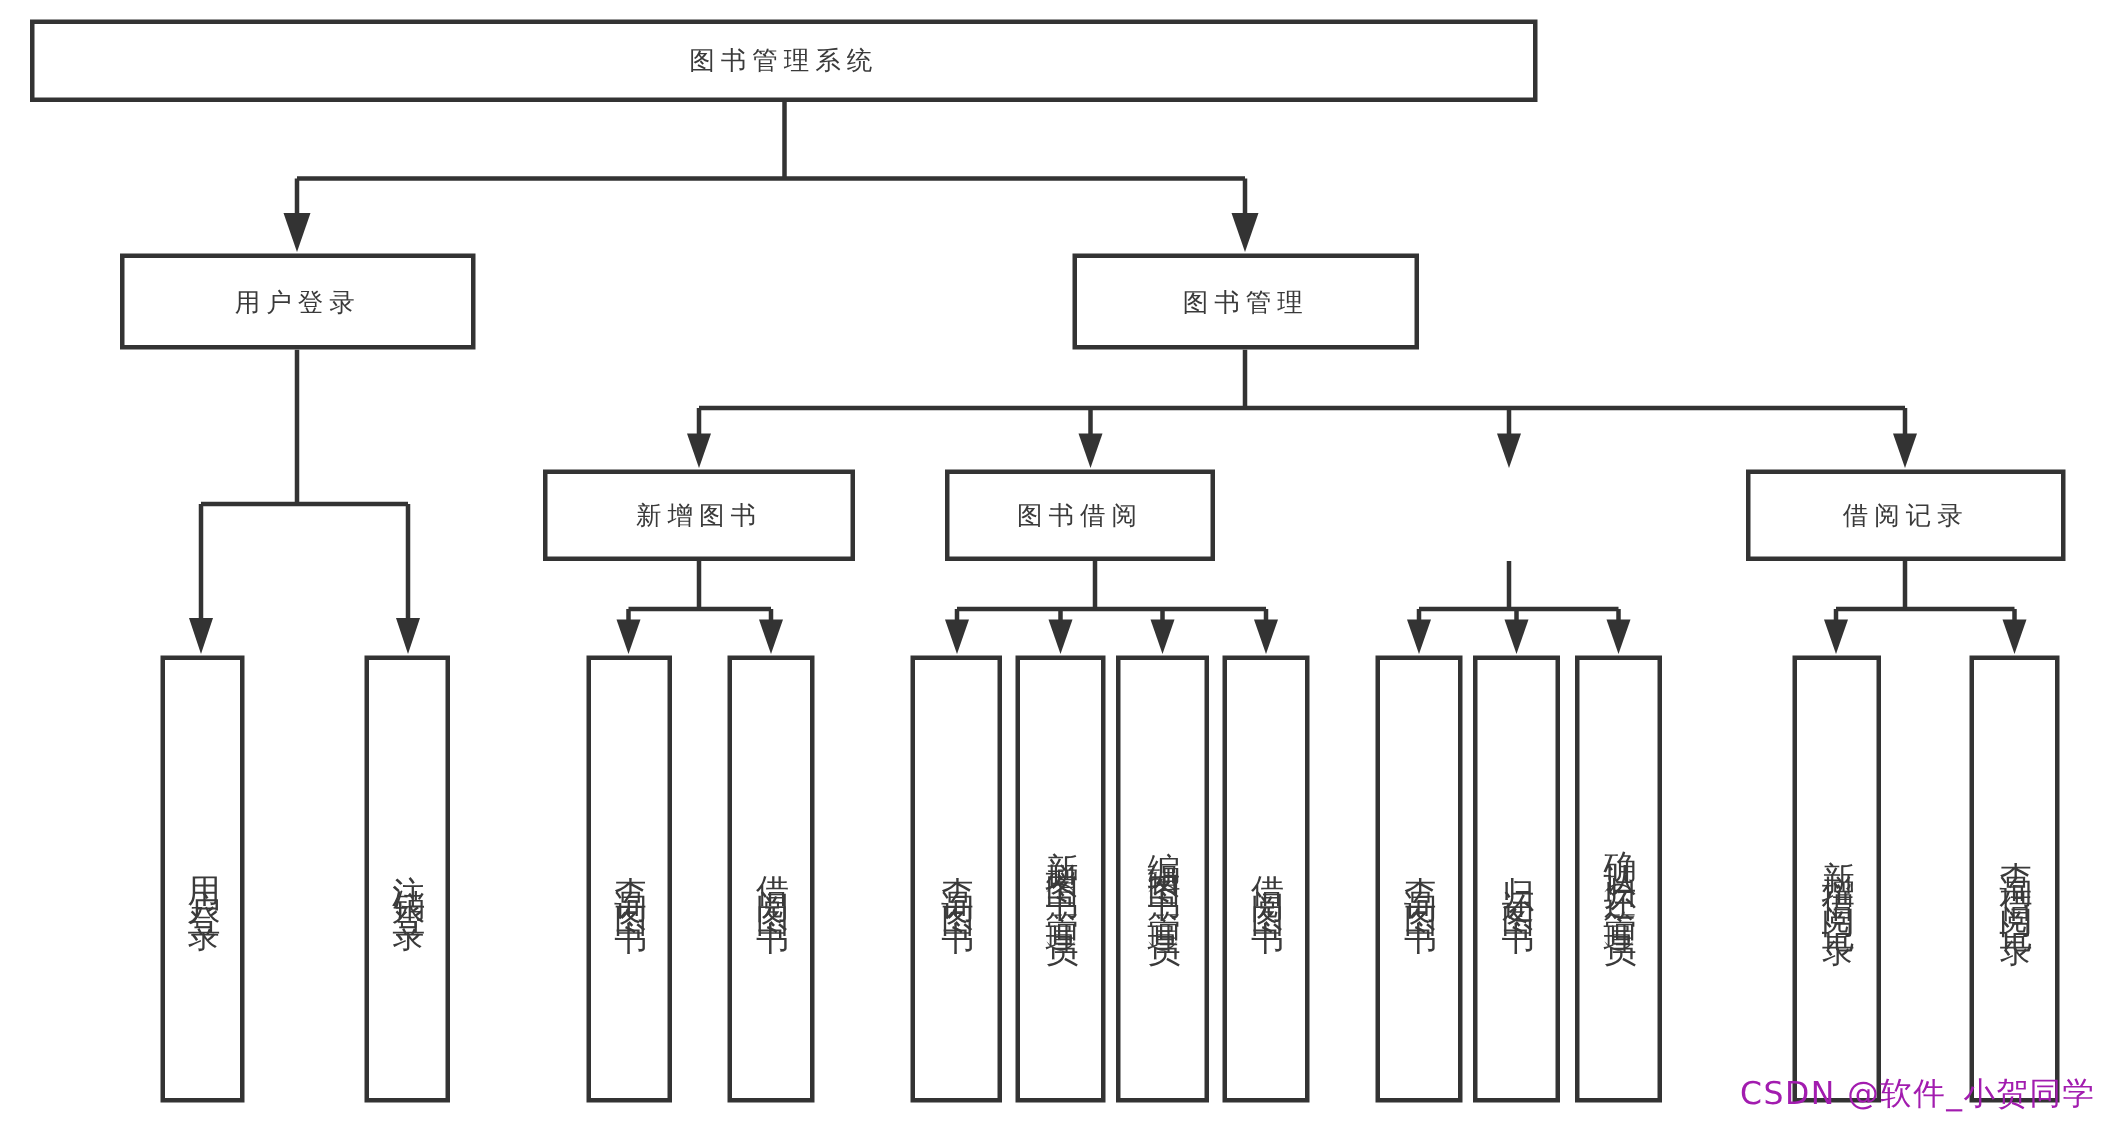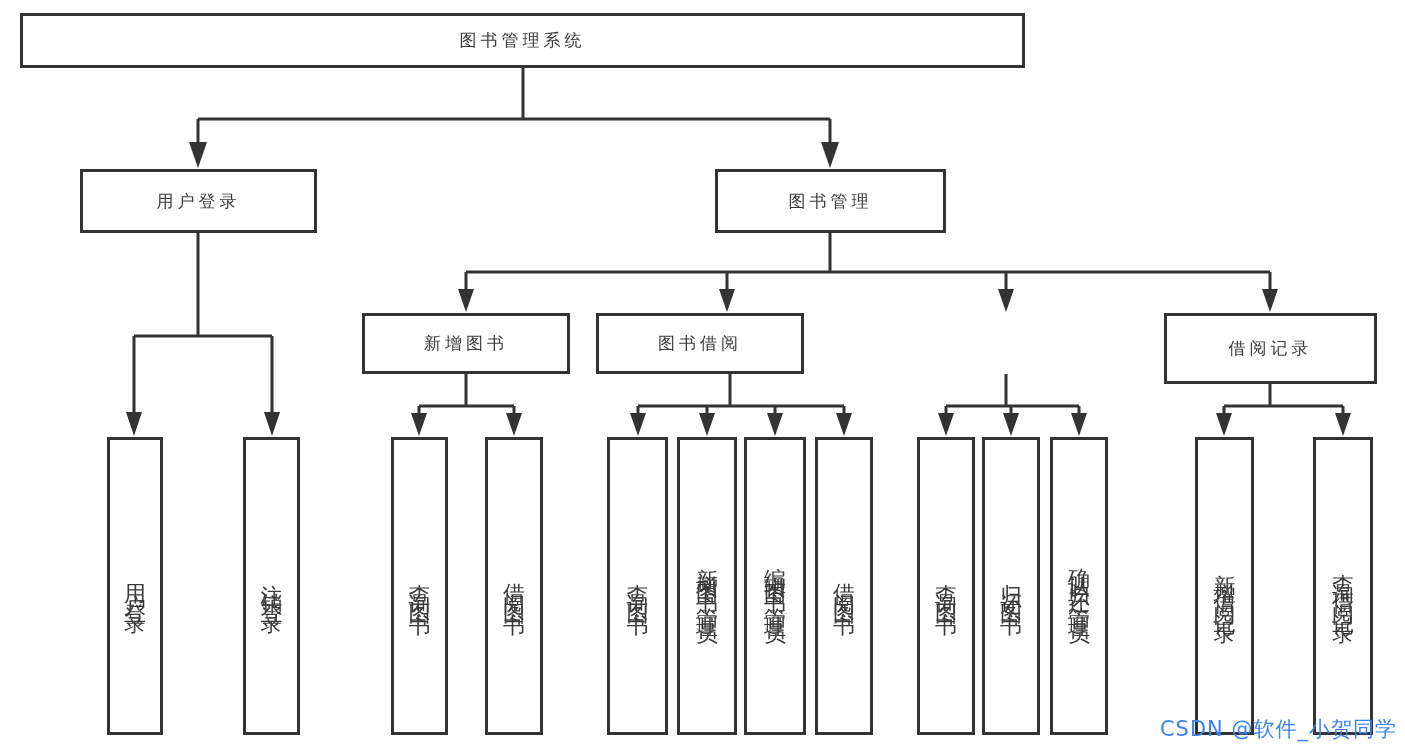--- a/index.html
+++ b/index.html
@@ -34,21 +34,21 @@
     text-orientation: mixed;
     font-size: 22px;
     letter-spacing: 10px;
     line-height: 1;
   }
   .node.leaf.long { letter-spacing: 8px; }
   .watermark {
     position: absolute;
     right: 8px;
     bottom: 4px;
-    color: #3b82f6;
+    color: #a21caf;
     font-size: 21px;
     letter-spacing: 1px;
   }
 </style>
 </head>
 <body>
 
 <div class="stage">
 
   <svg class="wires" viewBox="0 0 1405 747" xmlns="http://www.w3.org/2000/svg">
@@ -97,22 +97,22 @@
       <polygon points="1335,413 1351,413 1343,436"></polygon>
     </g>
   </svg>
 
   <div class="node" style="left:20px; top:13px; width:1005px; height:55px;">图书管理系统</div>
 
   <div class="node" style="left:80px; top:169px; width:237px; height:64px;">用户登录</div>
   <div class="node" style="left:715px; top:169px; width:231px; height:64px;">图书管理</div>
 
   <div class="node" style="left:362px; top:313px; width:208px; height:61px;">新增图书</div>
-  <div class="node" style="left:596px; top:313px; width:208px; height:61px;">图书借阅</div>
-  <div class="node" style="left:1164px; top:313px; width:213px; height:71px;">借阅记录</div>
+  <div class="node" style="left:630px; top:313px; width:180px; height:61px;">图书借阅</div>
+  <div class="node" style="left:1164px; top:313px; width:213px; height:61px;">借阅记录</div>
 
   <div class="node leaf" style="left:107px; top:437px; width:56px; height:298px;">用户登录</div>
   <div class="node leaf" style="left:243px; top:437px; width:57px; height:298px;">注销登录</div>
 
   <div class="node leaf" style="left:391px; top:437px; width:57px; height:298px;">查询图书</div>
   <div class="node leaf" style="left:485px; top:437px; width:58px; height:298px;">借阅图书</div>
 
   <div class="node leaf" style="left:607px; top:437px; width:61px; height:298px;">查询图书</div>
   <div class="node leaf long" style="left:677px; top:437px; width:60px; height:298px;">新增图书（管理员）</div>
   <div class="node leaf long" style="left:744px; top:437px; width:62px; height:298px;">编辑图书（管理员）</div>

